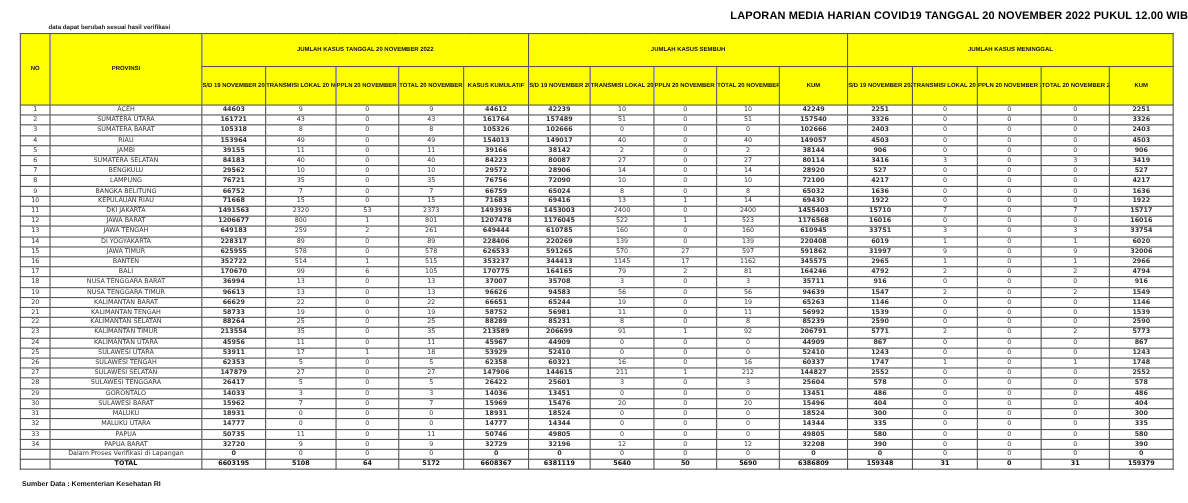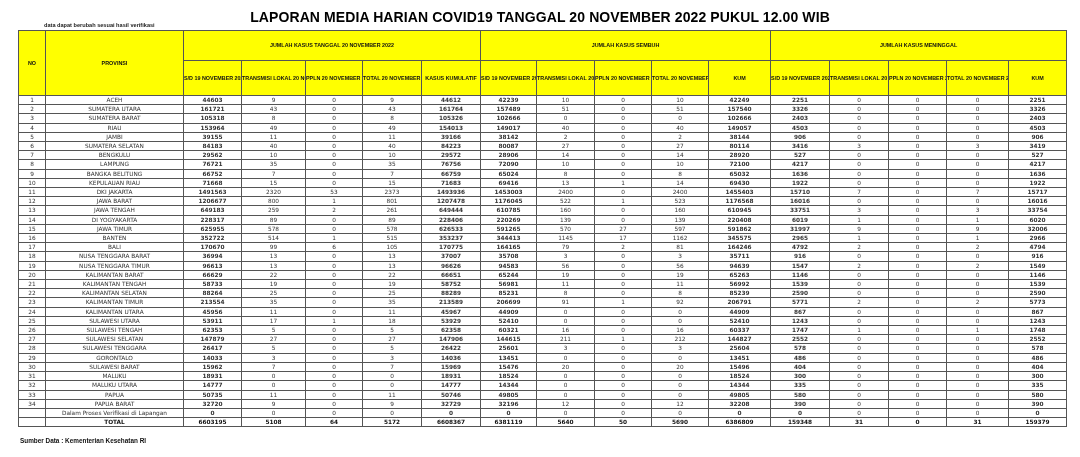--- a/index.html
+++ b/index.html
@@ -1,19 +1,19 @@
 <!DOCTYPE html>
 <html><head>
 <meta charset="utf-8">
 <style>
   html, body { margin:0; padding:0; background:#ffffff; }
   body { width:1080px; height:457px; position:relative; overflow:hidden;
          font-family:"Liberation Sans", sans-serif; color:#000; }
-  .title { position:absolute; top:9px; left:0; width:1080px; text-align:center;
-           font-size:14px; font-weight:bold; letter-spacing:0.1px; }
+  .title { position:absolute; top:9px; left:0; width:1080px; text-align:right;
+           font-size:10px; font-weight:bold; letter-spacing:0.1px; }
   .subnote { position:absolute; top:22px; left:44px; font-size:5.6px; font-weight:bold; color:#222; }
   table.rep { position:absolute; top:30px; left:18px; border-collapse:collapse;
               table-layout:fixed; width:1048px; }
   table.rep th, table.rep td { border:1px solid #555; padding:0; overflow:hidden; white-space:nowrap; }
   table.rep th { background:#ffff00; font-weight:bold; font-size:5.4px; text-align:center;
                  line-height:6.4px; color:#111; }
   th.grp { height:29px; font-size:5.8px; }
   th.sub { height:34px; white-space:normal; }
   th.big { font-size:6px; }
   table.rep td { font-size:5.8px; height:8.2px; line-height:8.2px; text-align:center; color:#333;

